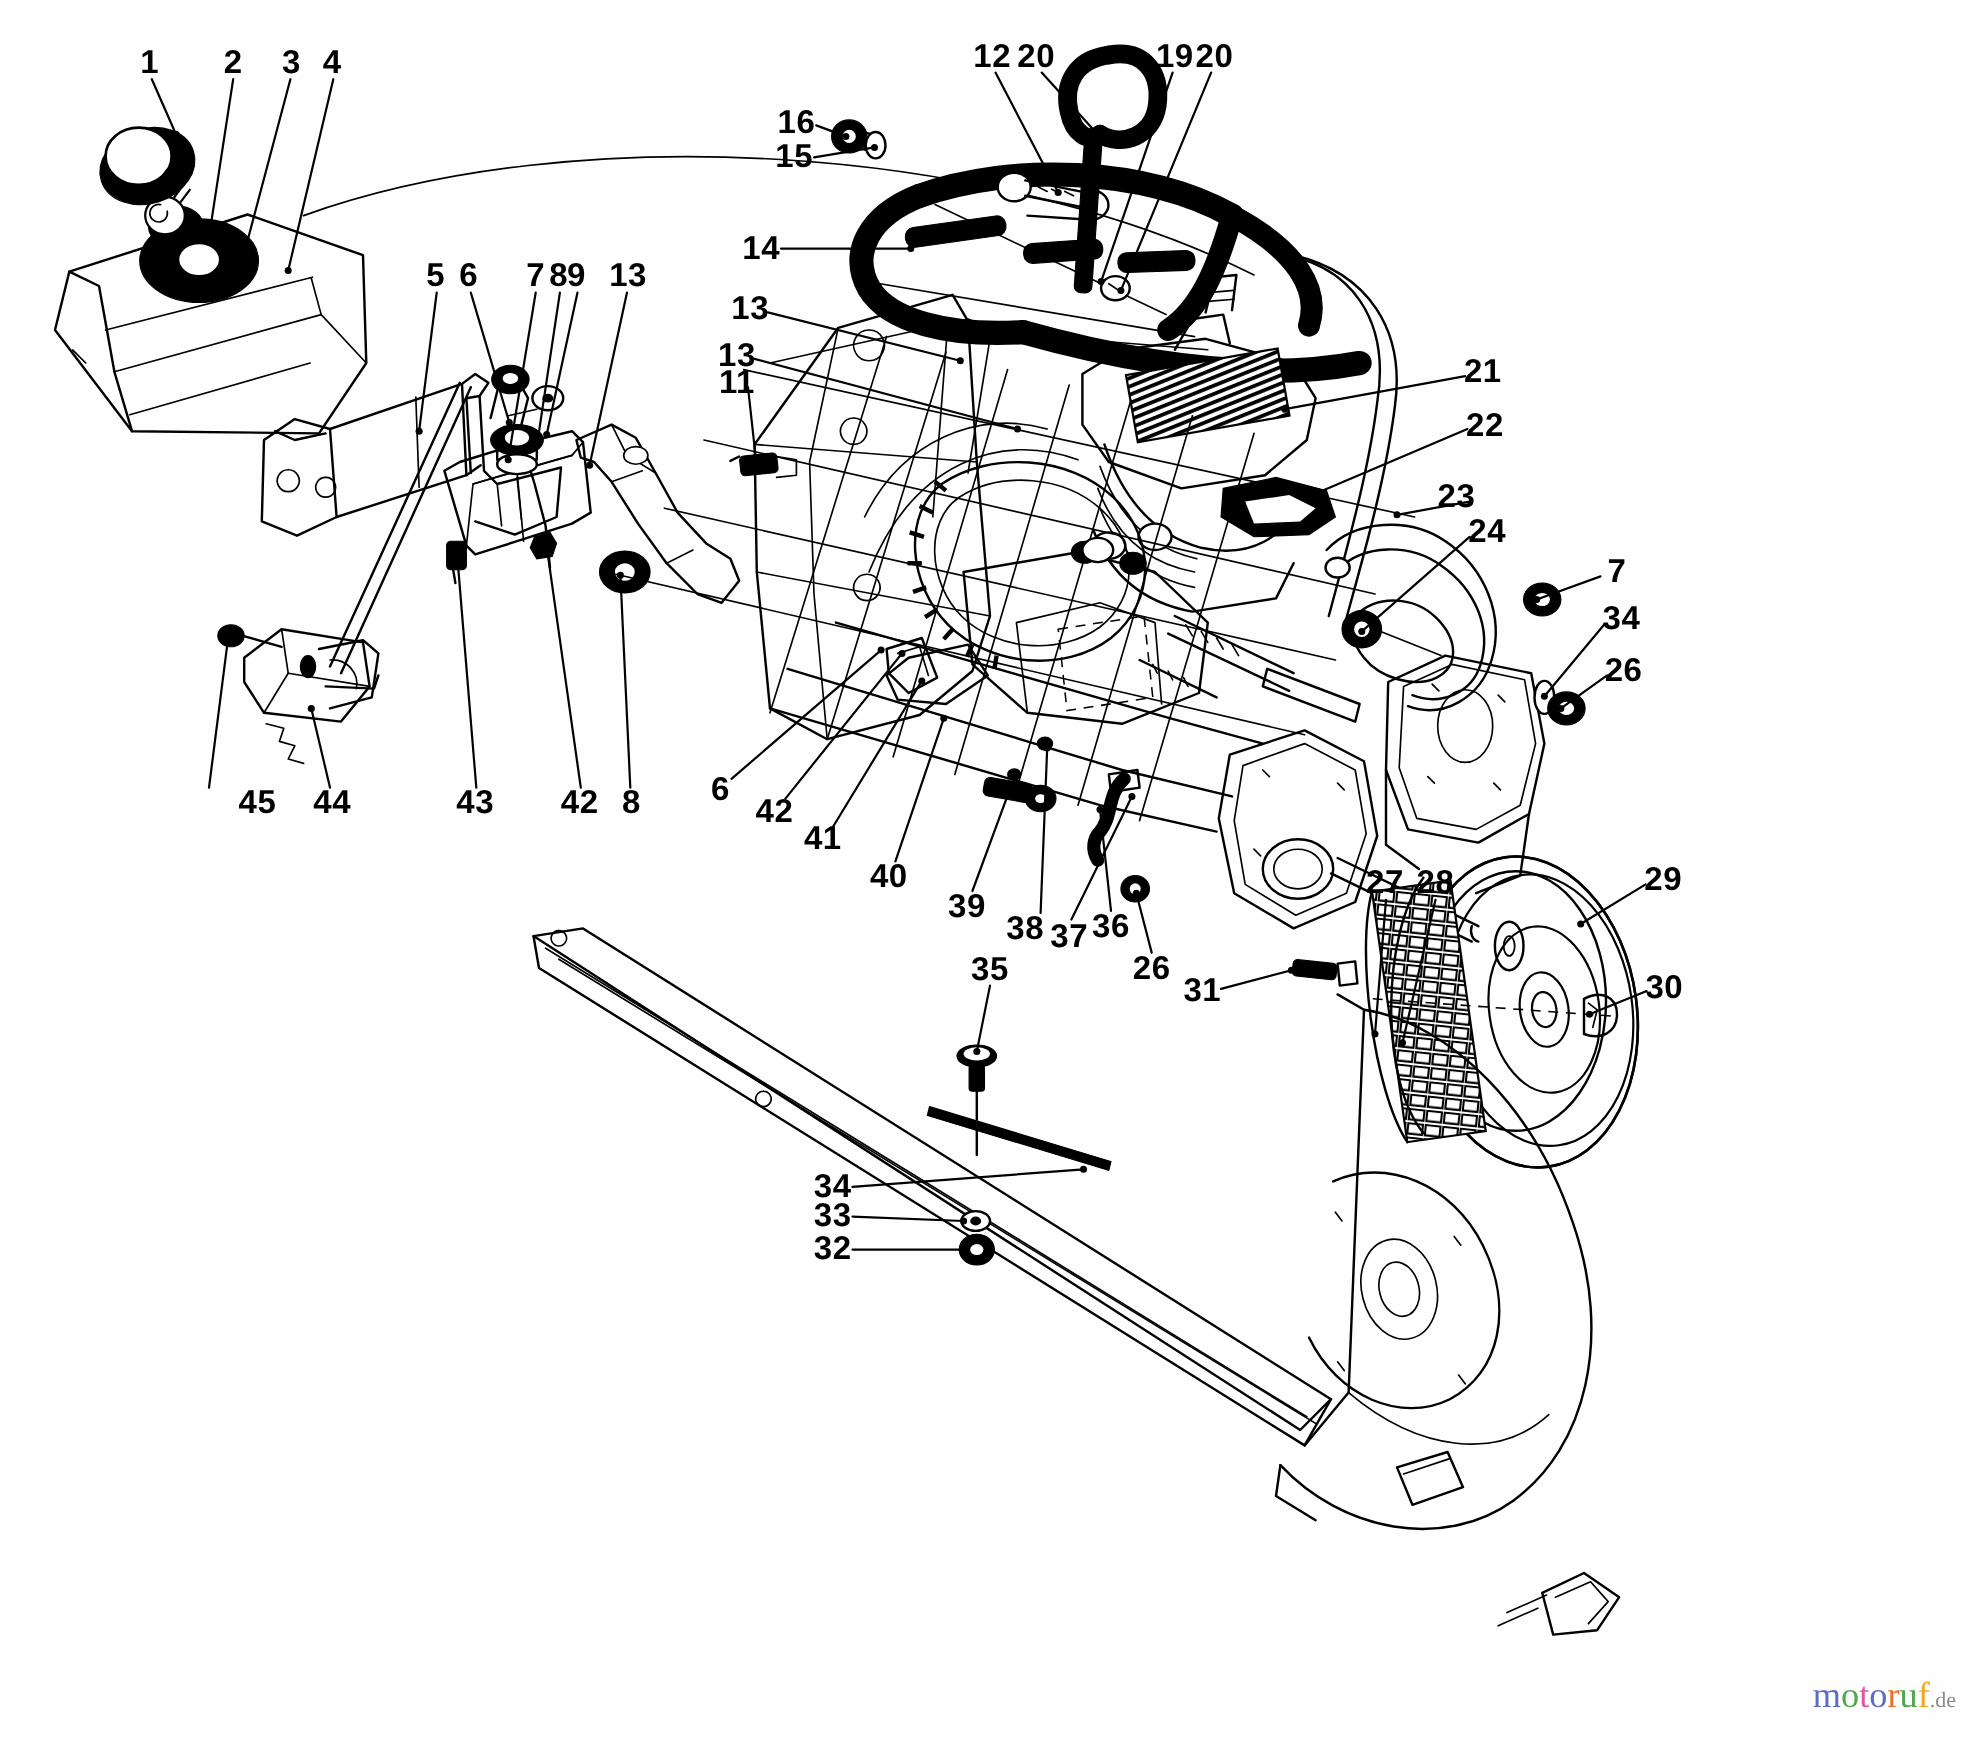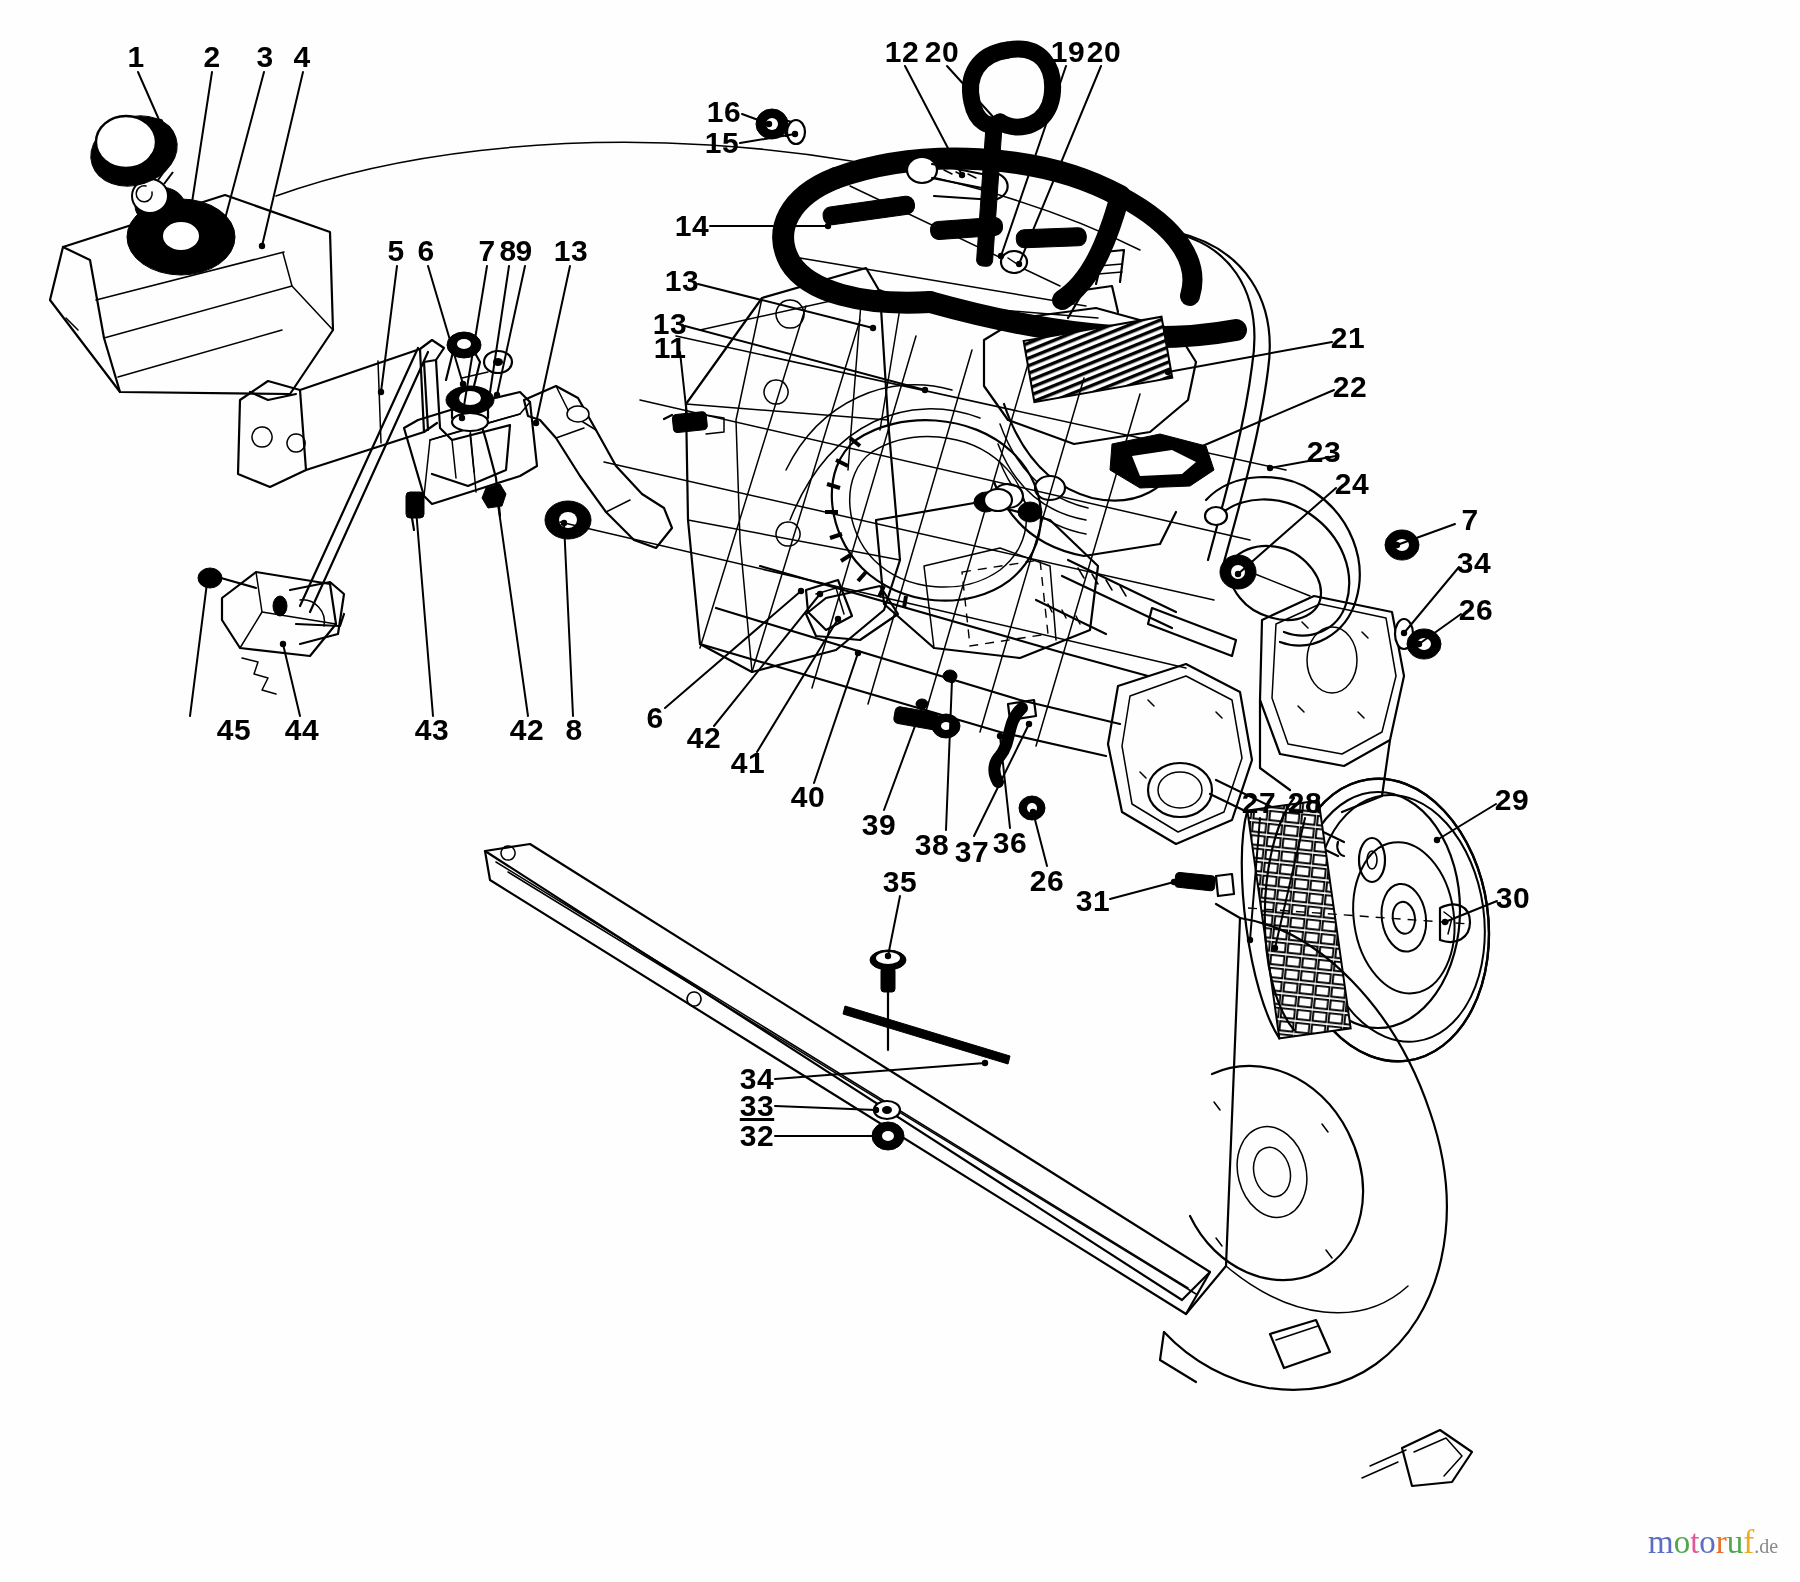--- a/index.html
+++ b/index.html
@@ -568,21 +568,21 @@
       <div class="callout" style="left: 1352px; top: 484px;">24</div>
       <div class="callout" style="left: 1470px; top: 520px;">7</div>
       <div class="callout" style="left: 1474px; top: 563px;">34</div>
       <div class="callout" style="left: 1476px; top: 610px;">26</div>
       <div class="callout" style="left: 1259px; top: 803px;">27</div>
       <div class="callout" style="left: 1305px; top: 803px;">28</div>
       <div class="callout" style="left: 1512px; top: 800px;">29</div>
       <div class="callout" style="left: 1513px; top: 898px;">30</div>
       <div class="callout" style="left: 1093px; top: 901px;">31</div>
       <div class="callout" style="left: 757px; top: 1136px;">32</div>
-      <div class="callout" style="left: 757px; top: 1106px; text-decoration: underline;">33</div>
+      <div class="callout" style="left: 757px; top: 1106px;">33</div>
       <div class="callout" style="left: 757px; top: 1079px;">34</div>
       <div class="callout" style="left: 900px; top: 882px;">35</div>
       <div class="callout" style="left: 1010px; top: 843px;">36</div>
       <div class="callout" style="left: 972px; top: 852px;">37</div>
       <div class="callout" style="left: 932px; top: 845px;">38</div>
       <div class="callout" style="left: 879px; top: 825px;">39</div>
       <div class="callout" style="left: 808px; top: 797px;">40</div>
       <div class="callout" style="left: 748px; top: 763px;">41</div>
       <div class="callout" style="left: 704px; top: 738px;">42</div>
       <div class="callout" style="left: 655px; top: 718px;">6</div>

